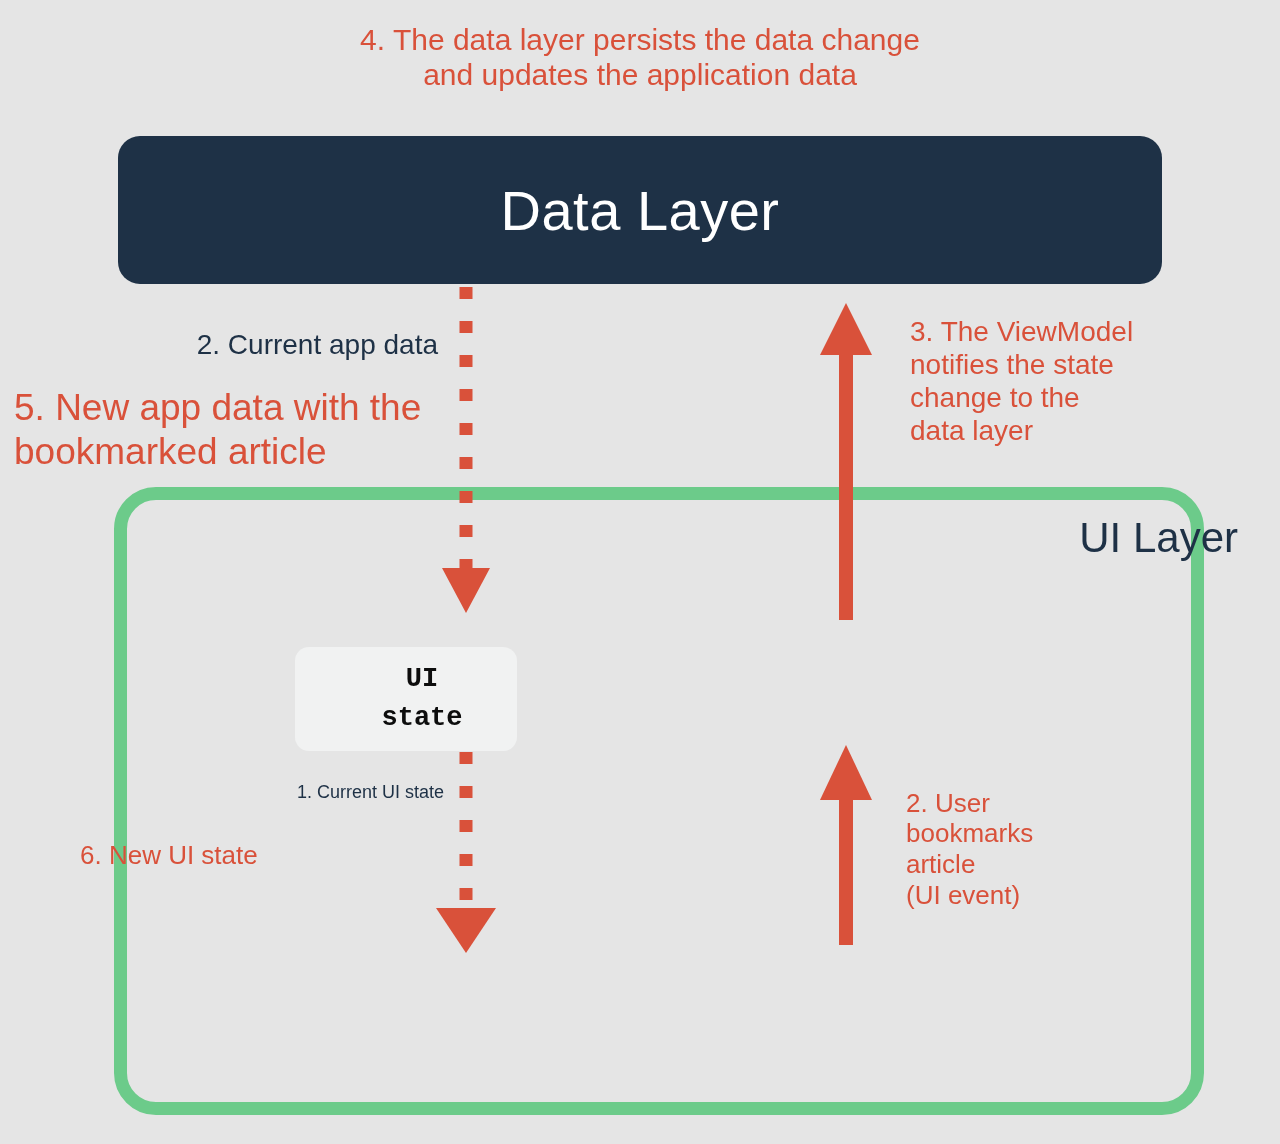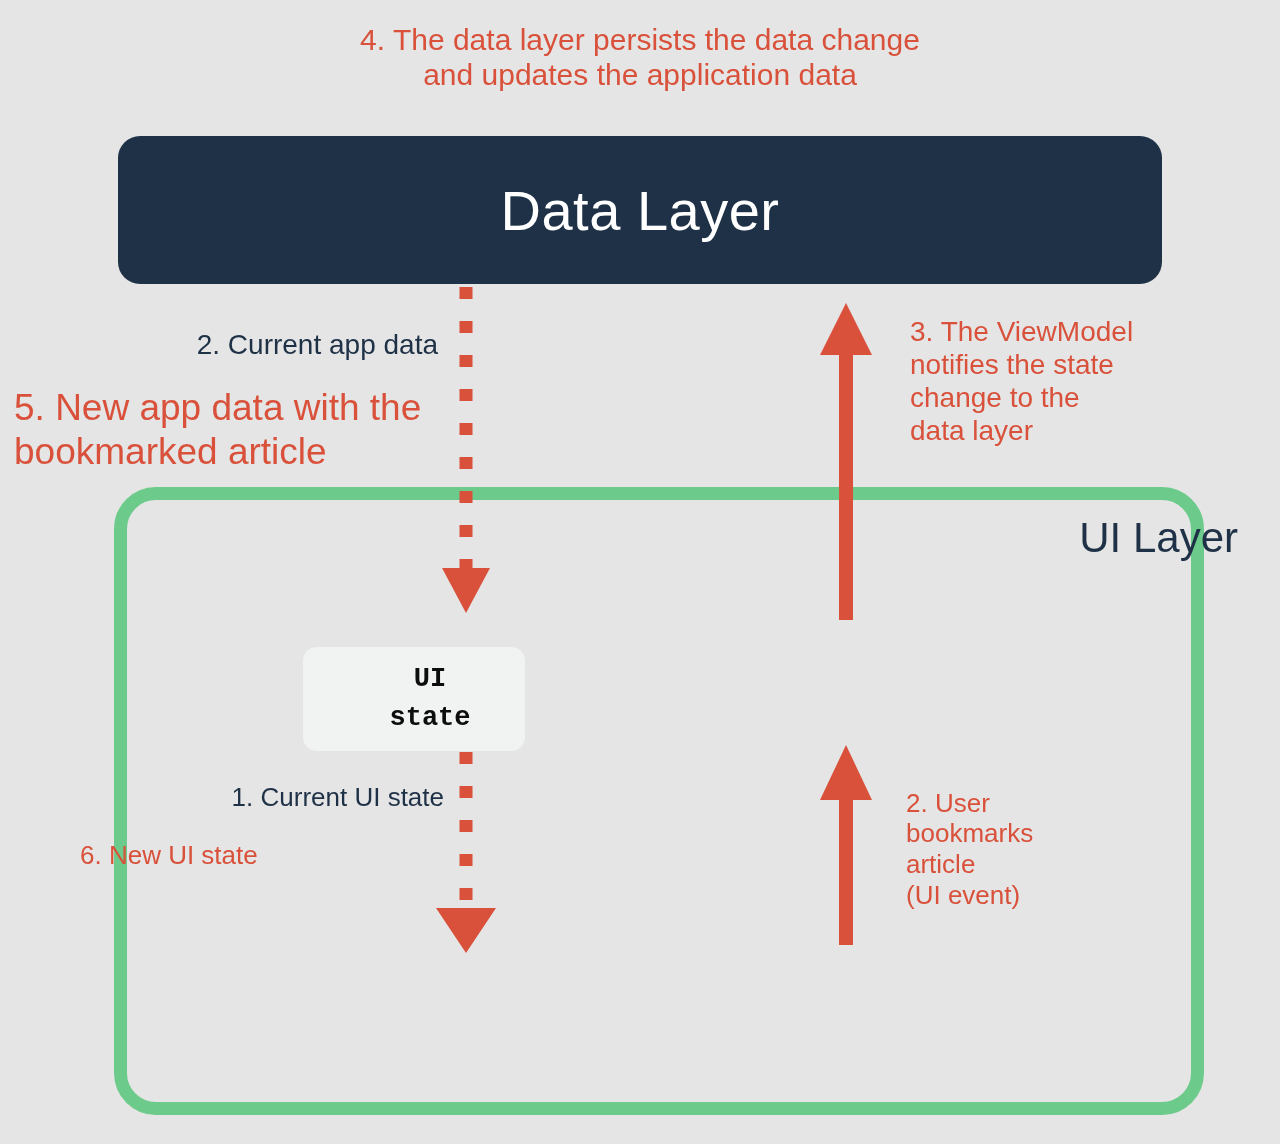--- a/index.html
+++ b/index.html
@@ -82,21 +82,21 @@
     justify-content: center;
   }
   #viewmodel-title {
     color: #1e3146;
     font-size: 41px;
   }
 
   
   #ui-state-chip {
     position: absolute;
-    left: 303px; top: 647px;
+    left: 295px; top: 647px;
     width: 190px; height: 104px;
     background: #f1f2f2;
     border-radius: 14px;
     display: flex;
     flex-direction: column;
     align-items: center;
     justify-content: center;
     font-family: "Liberation Mono", monospace;
     font-weight: bold;
     font-size: 27px;
@@ -137,21 +137,21 @@
     left: 910px; top: 307px;
     width: 340px;
     text-align: left;
     font-size: 28px;
     margin-top: 8px;
   }
   #cap-step1 {
     left: 80px; top: 782px;
     width: 364px;
     text-align: right;
-    font-size: 26px;
+    font-size: 18px;
   }
   #cap-step6 {
     left: 80px; top: 840px;
     width: 364px;
     text-align: left;
     font-size: 26px;
   }
   #cap-step2 {
     left: 906px; top: 757px;
     width: 250px;

